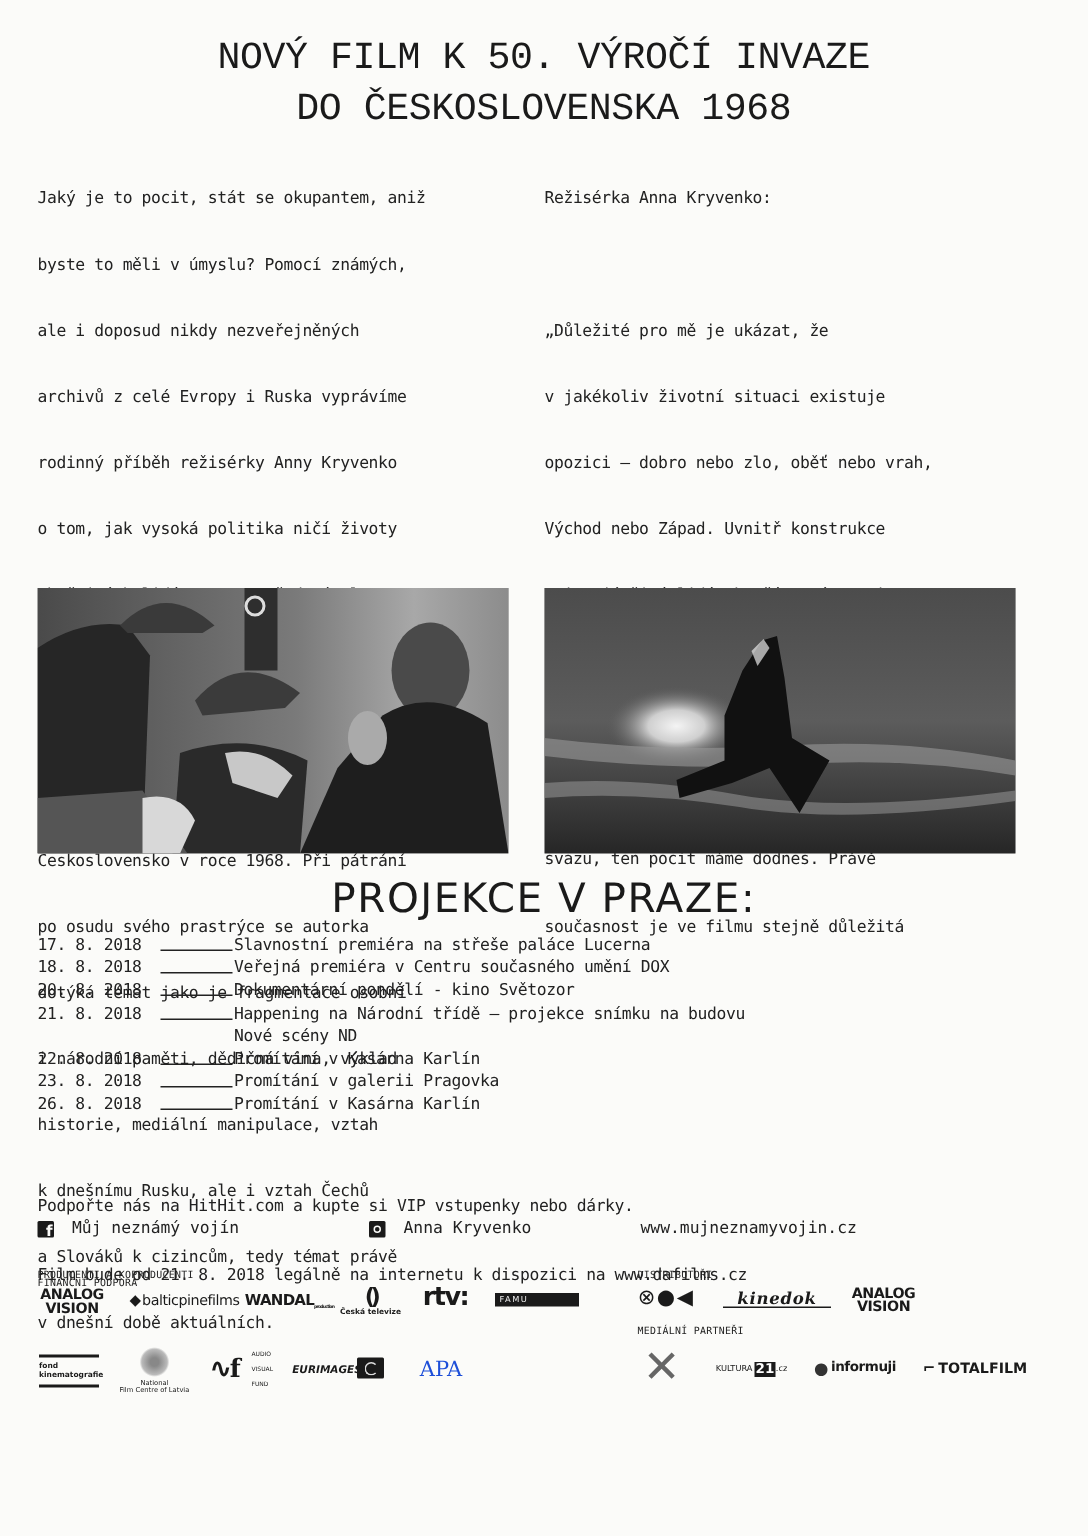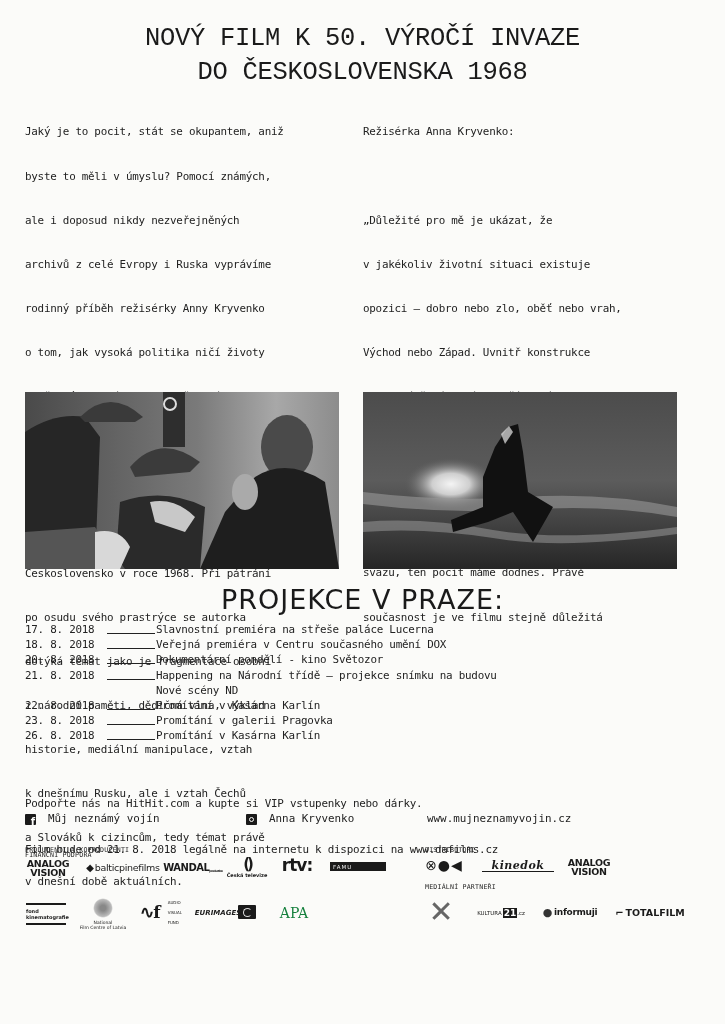--- a/index.html
+++ b/index.html
@@ -51,21 +51,21 @@
     .rtv { font: bold 17px/16px "DejaVu Sans", sans-serif; letter-spacing: -1px; }
     .famu { background: #1a1a1a; color: #eee; font: 5.5px "DejaVu Sans", sans-serif; letter-spacing: 1px; justify-content: flex-start; padding-left: 3px; }
     .sff { flex-direction: column; align-items: flex-start; font: bold 5px/6px "DejaVu Sans", sans-serif; border-top: 2px solid #1a1a1a; border-bottom: 2px solid #1a1a1a; padding: 3px 0; }
     .nfcl { flex-direction: column; font: 4.5px/5px "DejaVu Sans", sans-serif; text-align: center; }
     .crest { width: 20px; height: 20px; border-radius: 50% 50% 40% 40%; background: radial-gradient(circle, #888 20%, #bbb 60%, transparent 70%); margin-bottom: 2px; }
     .asf { font: bold 17px "DejaVu Serif", serif; letter-spacing: -1px; }
     .asf small { font: 4px/5px "DejaVu Sans", sans-serif; margin-left: 3px; letter-spacing: 0; }
     .euri { font: italic bold 7px "DejaVu Sans", sans-serif; letter-spacing: 0; }
     .coe { background: #1a1a1a; width: 18px; height: 14px; border-radius: 1px; }
     .coe::after { content: ""; width: 7px; height: 7px; border: 1px solid #ddd; border-radius: 50%; border-right-color: transparent; }
-    .apa { flex-direction: column; font: 14px/13px "DejaVu Serif", serif; color: #15803d; }
+    .apa { flex-direction: column; font: 14px/13px "DejaVu Serif", serif; color: #1d4ed8; }
     .dist-mark { font: 14px "DejaVu Sans", sans-serif; letter-spacing: 1px; }
     .kinedok { font: italic bold 11px "DejaVu Serif", serif; letter-spacing: 0.5px; border-bottom: 1px solid #1a1a1a; line-height: 10px; }
     .x-logo { font: bold 30px/30px "DejaVu Sans", sans-serif; color: #666; }
     .kultura { font: 5.5px "DejaVu Sans", sans-serif; }
     .kultura b { background: #1a1a1a; color: #fff; font: bold 9px "DejaVu Sans", sans-serif; padding: 0 1px; margin-left: 1px; }
     .informuji { font: bold 9px "DejaVu Sans", sans-serif; letter-spacing: -0.3px; }
     .informuji::before { content: "●"; font-size: 11px; margin-right: 2px; color: #333; }
     .totalfilm { font: bold 9.5px "DejaVu Sans", sans-serif; letter-spacing: 0; }
     .totalfilm::before { content: "⌐"; margin-right: 2px; font-size: 10px; }
   </style>

